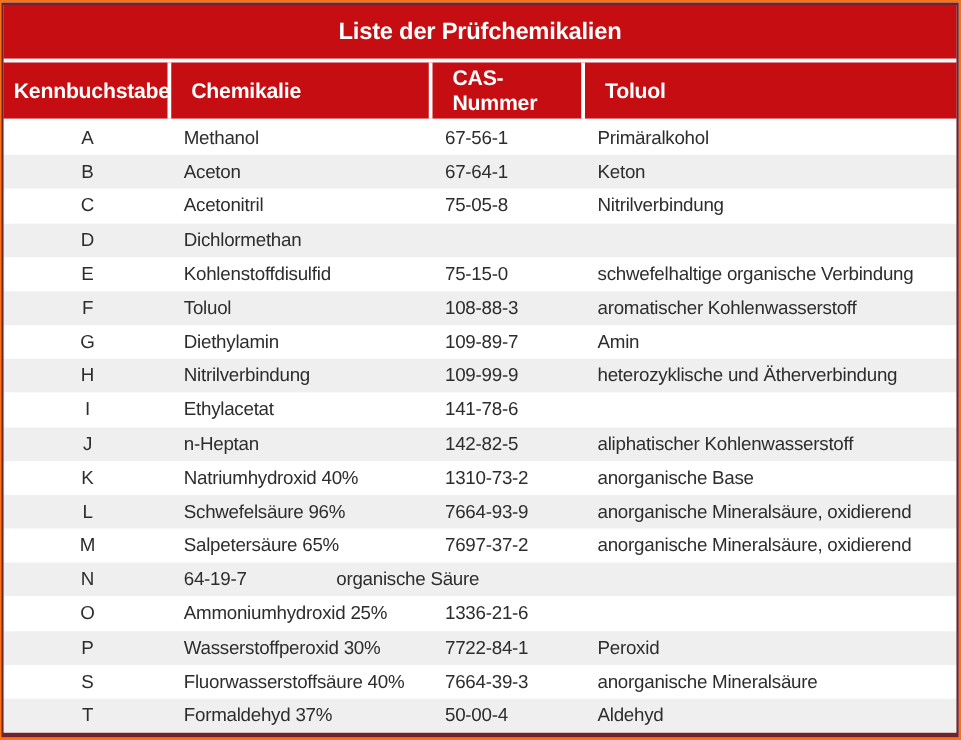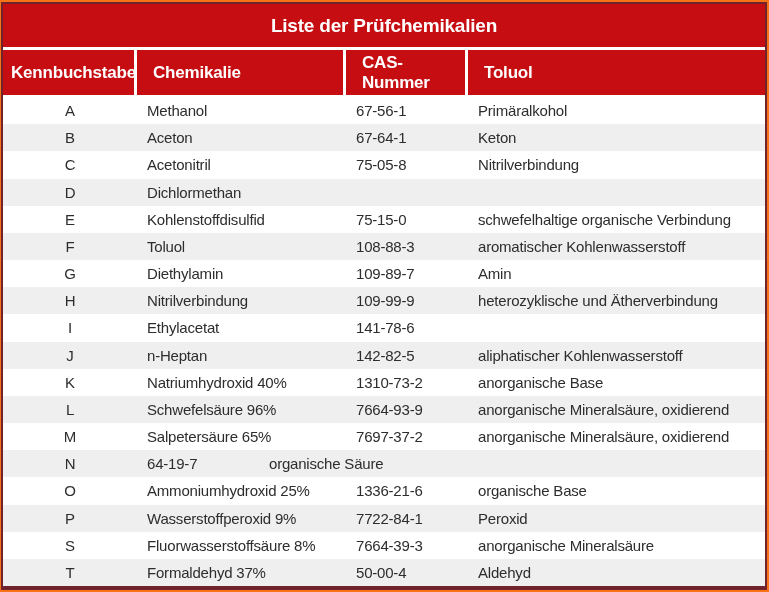--- a/index.html
+++ b/index.html
@@ -165,31 +165,30 @@
   </div>
         <div class="row">
     <div class="cell c1">N</div>
     <div class="cell c3">64-19-7</div>
     <div class="cell c4">organische Säure</div>
   </div>
         <div class="row">
     <div class="cell c1">O</div>
     <div class="cell c2">Ammoniumhydroxid 25%</div>
     <div class="cell c3">1336-21-6</div>
-    <div class="cell c4">organische Base</div>
   </div>
         <div class="row">
     <div class="cell c1">P</div>
-    <div class="cell c2">Wasserstoffperoxid 9%</div>
+    <div class="cell c2">Wasserstoffperoxid 30%</div>
     <div class="cell c3">7722-84-1</div>
     <div class="cell c4">Peroxid</div>
   </div>
         <div class="row">
     <div class="cell c1">S</div>
-    <div class="cell c2">Fluorwasserstoffsäure 8%</div>
+    <div class="cell c2">Fluorwasserstoffsäure 40%</div>
     <div class="cell c3">7664-39-3</div>
     <div class="cell c4">anorganische Mineralsäure</div>
   </div>
         <div class="row">
     <div class="cell c1">T</div>
     <div class="cell c2">Formaldehyd 37%</div>
     <div class="cell c3">50-00-4</div>
     <div class="cell c4">Aldehyd</div>
   </div>
       </div>

